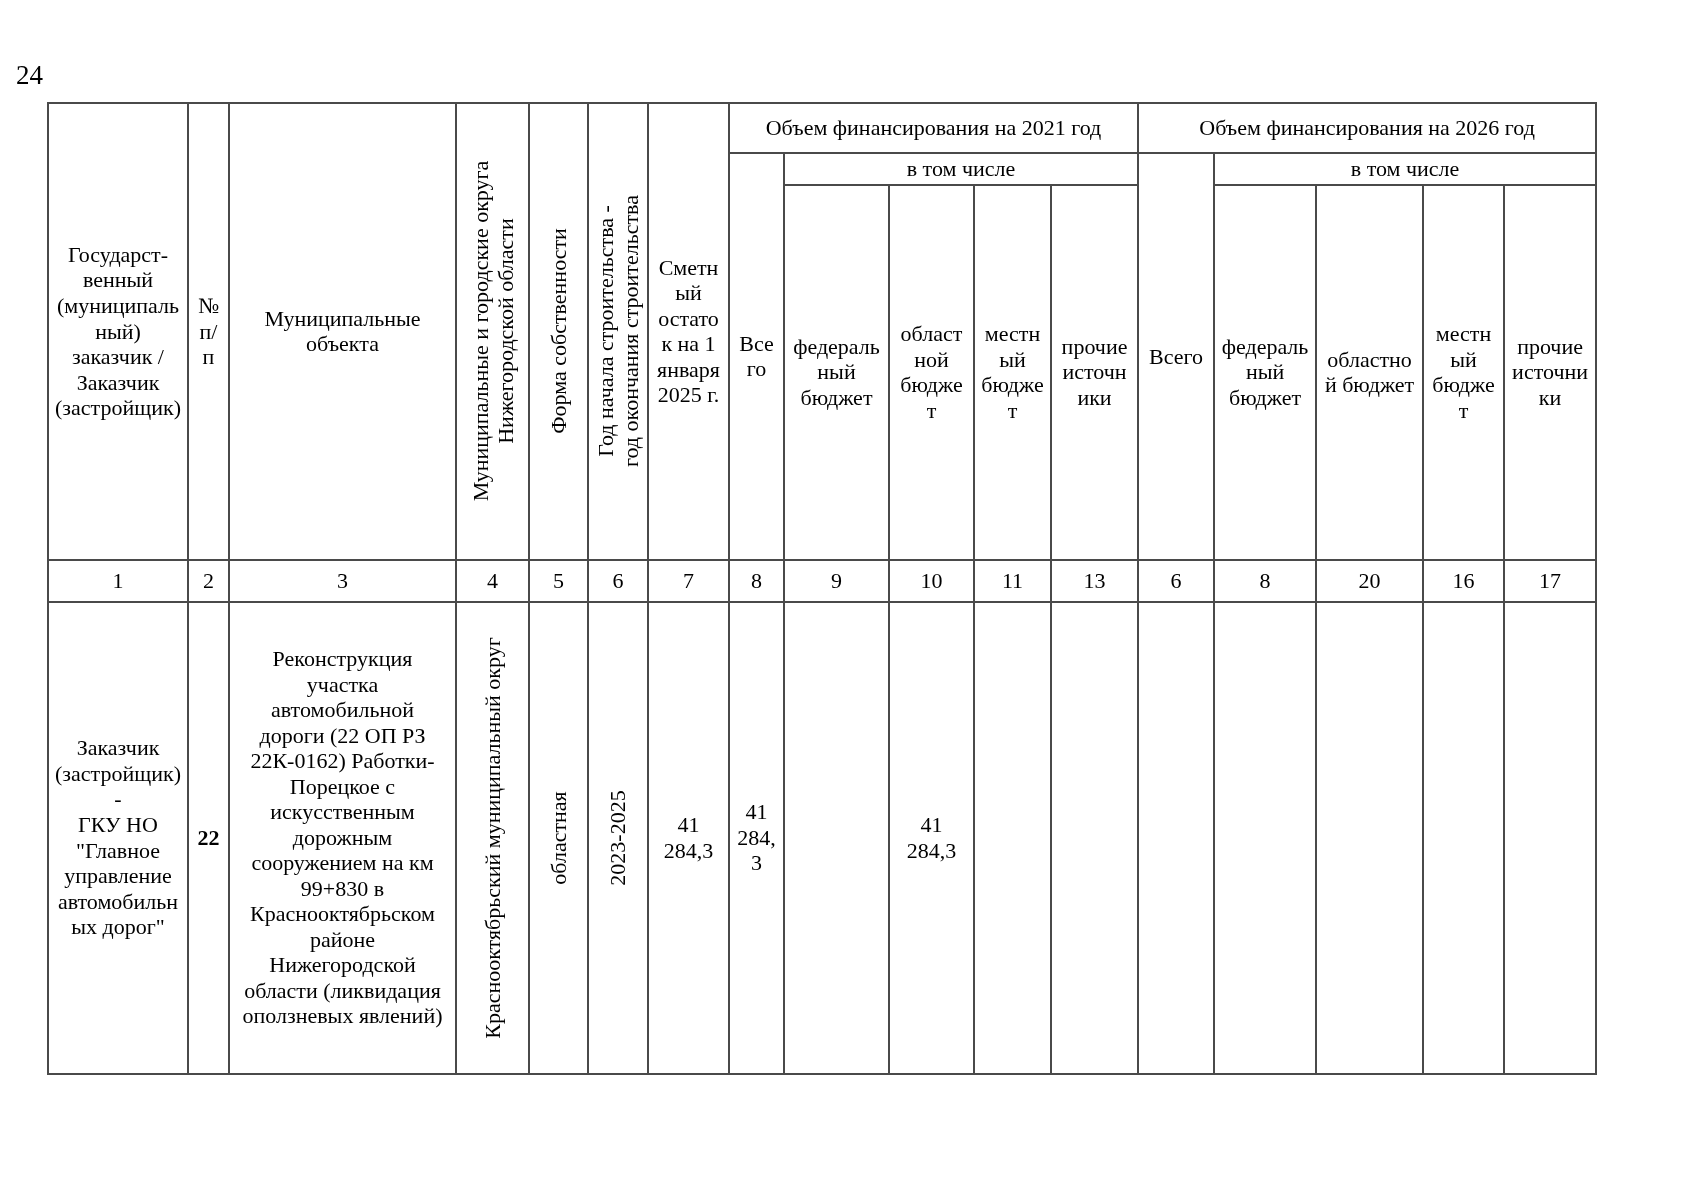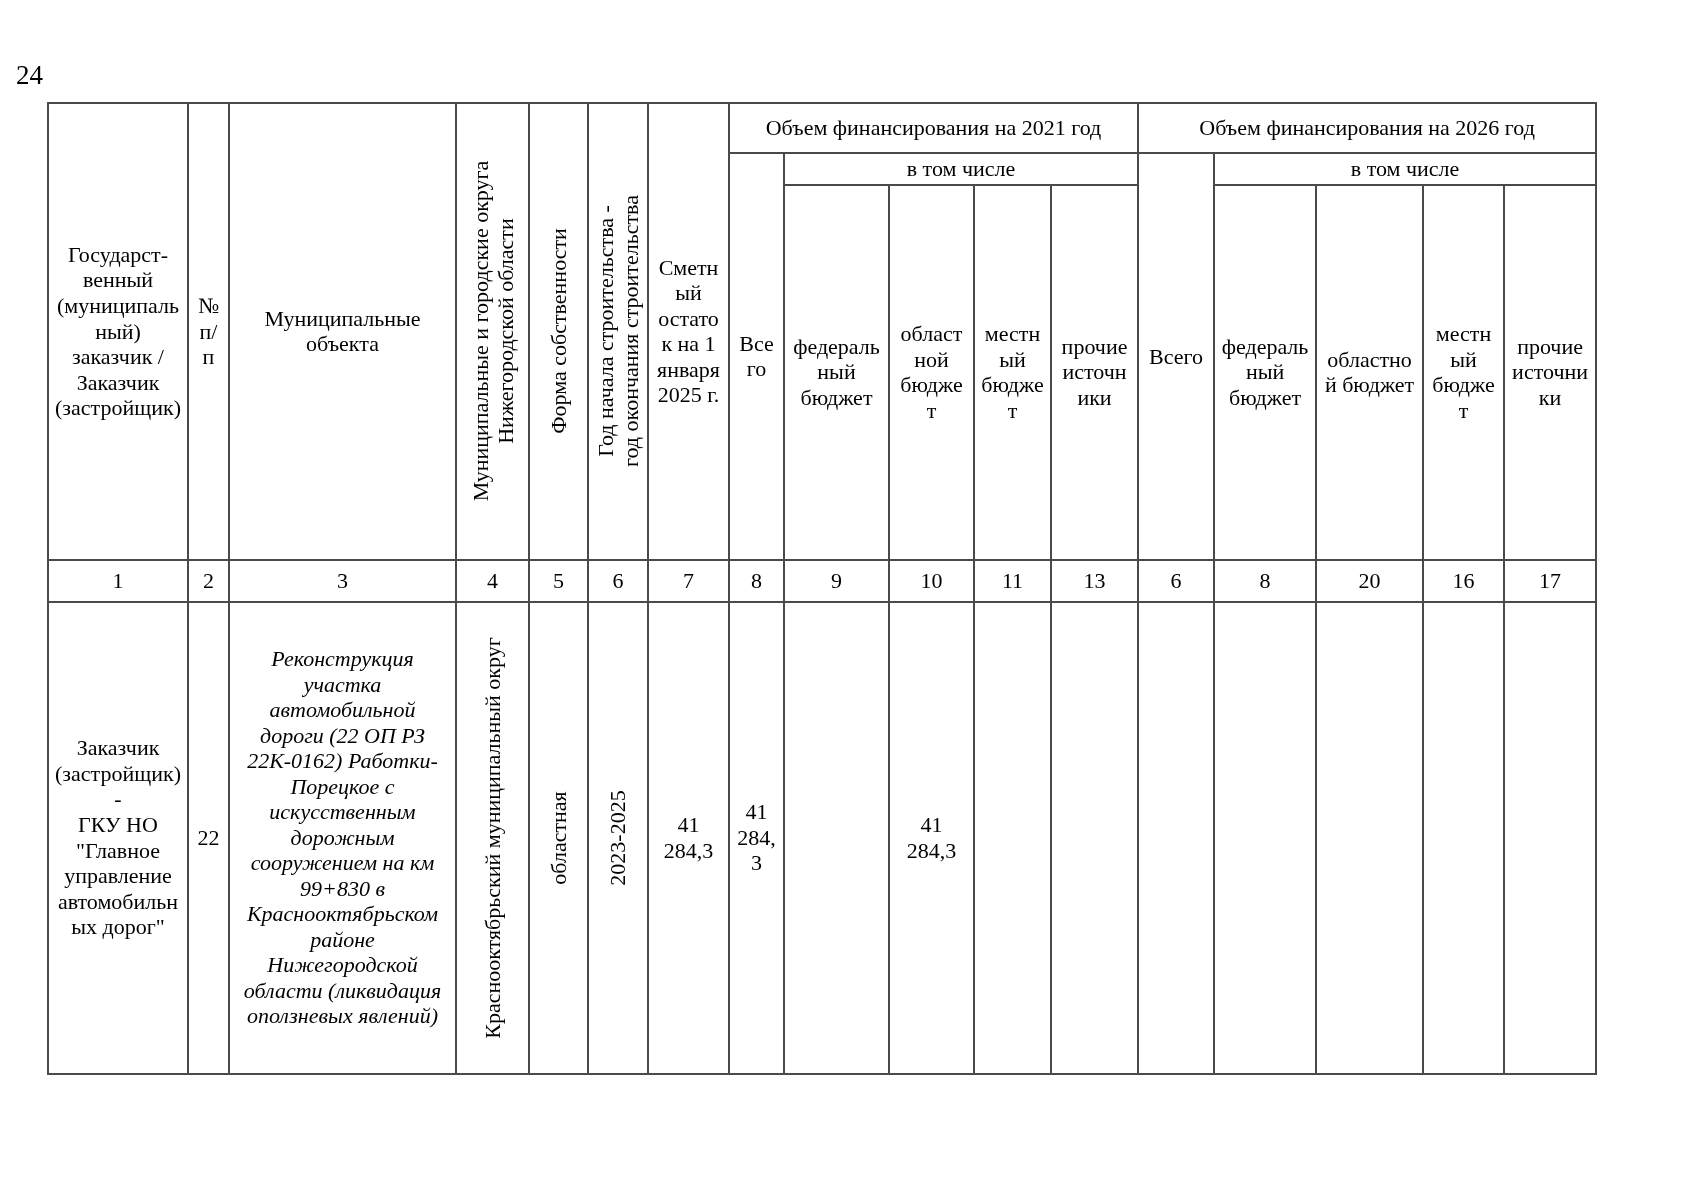--- a/index.html
+++ b/index.html
@@ -18,23 +18,23 @@
     font-size:22px;line-height:1.16;
   }
   table.fin td{
     border:2px solid #4a4a4a;
     padding:2px 6px;
     text-align:center;vertical-align:middle;
     overflow-wrap:break-word;word-wrap:break-word;
     box-sizing:border-box;
   }
   td.left{text-align:left;}
-  td.top{vertical-align:top;font-style:italic;}
+  td.top{vertical-align:top;}
   td.prewrap, .prewrap{white-space:pre-line;}
-  td.narrow-num{word-break:break-all;padding:2px 10px;}
+  td.narrow-num{word-break:break-all;padding:2px 10px;font-weight:bold;}
   td.vcell{position:relative;padding:0;overflow:hidden;}
   .vtext{
     position:absolute;top:50%;left:50%;
     transform:translate(-50%,-50%) rotate(-90deg);
     text-align:center;line-height:1.15;
   }
   .vtext.vh{width:360px;}   
   .vtext.vd{width:450px;}   
 </style>
 </head>

